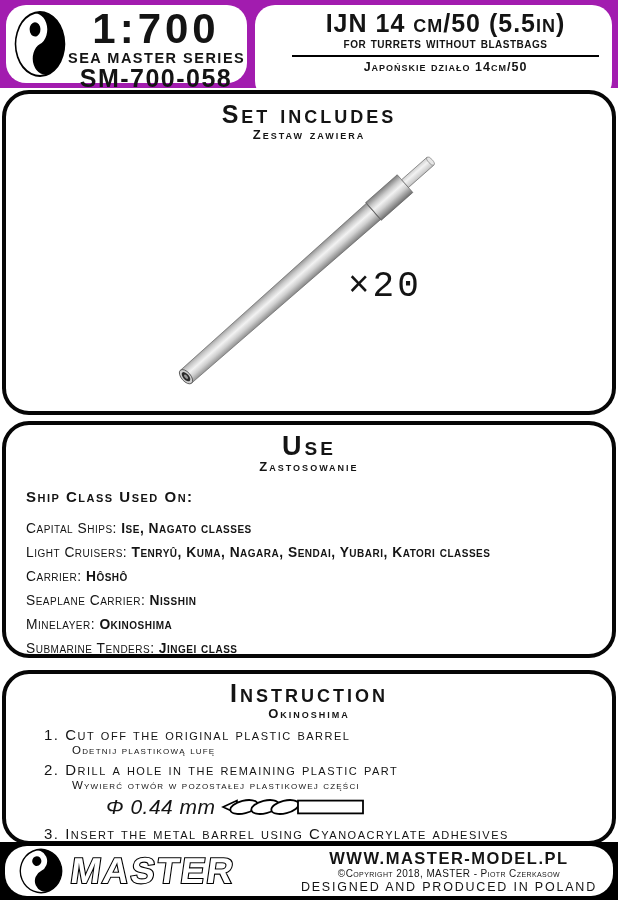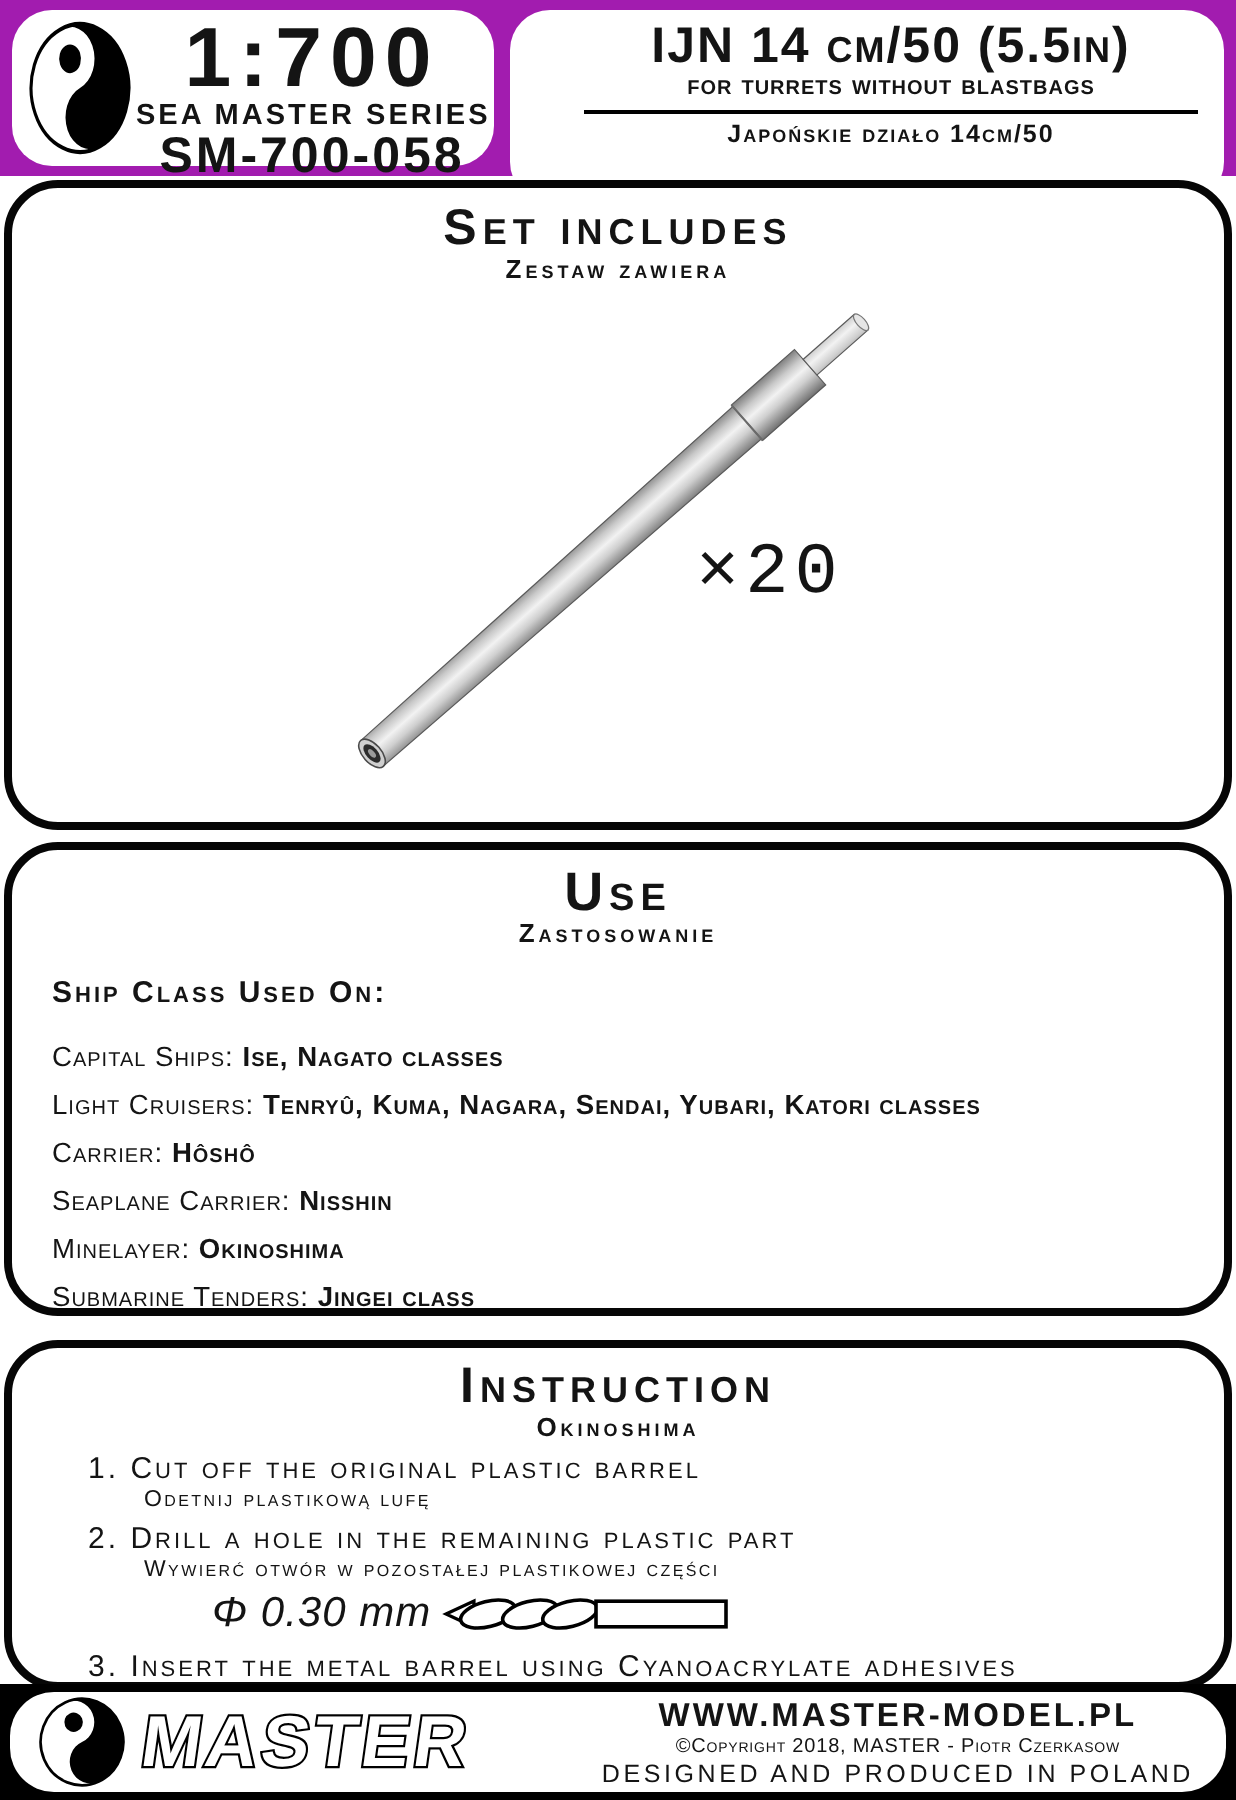--- a/index.html
+++ b/index.html
@@ -163,21 +163,21 @@
     </div>
     <div class="step-pl sc">Odetnij plastikową lufę</div>
 
     <div class="step-en sc">
       <span>2.</span>
       <span>Drill a hole in the remaining plastic part</span>
     </div>
     <div class="step-pl sc">Wywierć otwór w pozostałej plastikowej części</div>
 
     <div class="drill-row">
-      <span class="drill-label">Φ 0.30 mm</span>
+      <span class="drill-label">Φ 0.44 mm</span>
       <svg width="146" height="22" viewBox="0 0 146 22">
         <polygon points="3,11 17,4.5 17,17.5" fill="#fff" stroke="#000" stroke-width="1.6"></polygon>
         <g fill="#fff" stroke="#000" stroke-width="1.8">
           <ellipse cx="24" cy="11" rx="14" ry="6.3" transform="rotate(-14 24 11)"></ellipse>
           <ellipse cx="45" cy="11" rx="14" ry="6.3" transform="rotate(-14 45 11)"></ellipse>
           <ellipse cx="65" cy="11" rx="14" ry="6.3" transform="rotate(-14 65 11)"></ellipse>
         </g>
         <rect x="78" y="4.6" width="65" height="12.8" fill="#fff" stroke="#000" stroke-width="1.8"></rect>
       </svg>
     </div>

